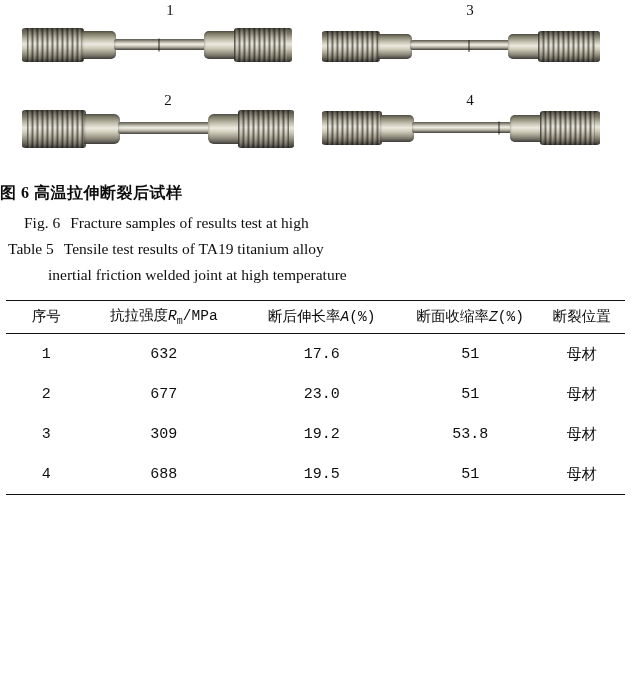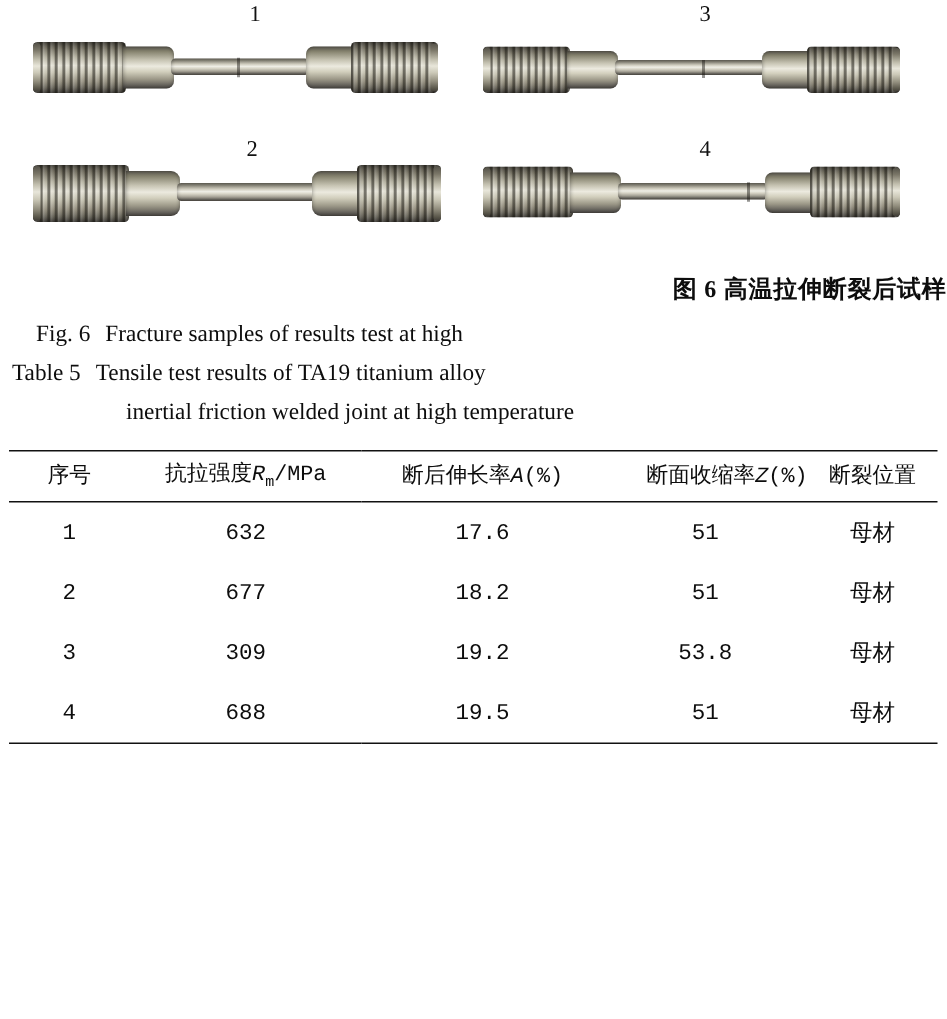--- a/index.html
+++ b/index.html
@@ -81,21 +81,21 @@
     background: rgba(20,18,14,.45);
     top: 50%;
     transform: translateY(-50%);
   }
 
   
   .caption-block {
     width: 631px;
   }
   .fig-cn {
-    text-align: right;
+    text-align: left;
     font-family: "Liberation Serif", serif;
     font-weight: bold;
     font-size: 16px;
     letter-spacing: .5px;
     margin-top: 8px;
   }
   .fig-en {
     display: flex;
     margin: 10px 14px 0 24px;
     font-size: 15.5px;
@@ -124,21 +124,21 @@
   .tbl-en {
     display: flex;
     margin: 8px 14px 0 8px;
     font-size: 15.5px;
   }
   .tbl-en .lead {
     white-space: nowrap;
     margin-right: 10px;
   }
   .tbl-en .cont {
-    margin-left: 76px;
+    margin-left: 40px;
   }
 
   
   .table-wrap {
     margin: 16px 6px 0 6px;
   }
   table.results {
     width: 100%;
     border-collapse: collapse;
     font-size: 15px;
@@ -155,21 +155,21 @@
   table.results tbody td {
     text-align: center;
     padding: 11px 0 10px 0;
   }
   table.results tbody tr:last-child td {
     border-bottom: 1.6px solid #111;
   }
   .col-a { width: 13%; }
   .col-b { width: 25%; }
   .col-c { width: 26%; }
-  .col-d { width: 22%; text-align: right; }
+  .col-d { width: 22%; }
   .col-e { width: 14%; }
   .ital { font-style: italic; }
   sub { font-size: 10px; }
 </style>
 </head>
 <body>
 
 <div class="page">
 
   <div class="figure">
@@ -256,21 +256,21 @@
         <tr>
           <td>1</td>
           <td>632</td>
           <td>17.6</td>
           <td>51</td>
           <td>母材</td>
         </tr>
         <tr>
           <td>2</td>
           <td>677</td>
-          <td>18.2</td>
+          <td>23.0</td>
           <td>51</td>
           <td>母材</td>
         </tr>
         <tr>
           <td>3</td>
           <td>309</td>
           <td>19.2</td>
           <td>53.8</td>
           <td>母材</td>
         </tr>

